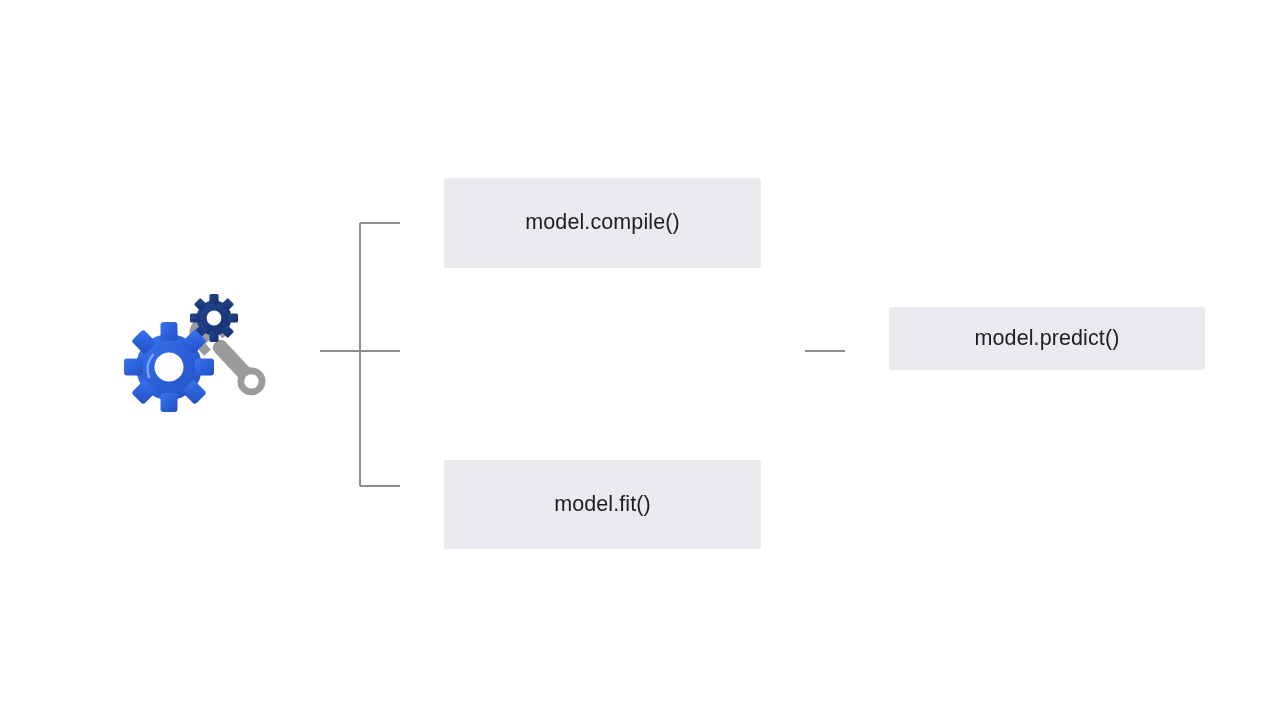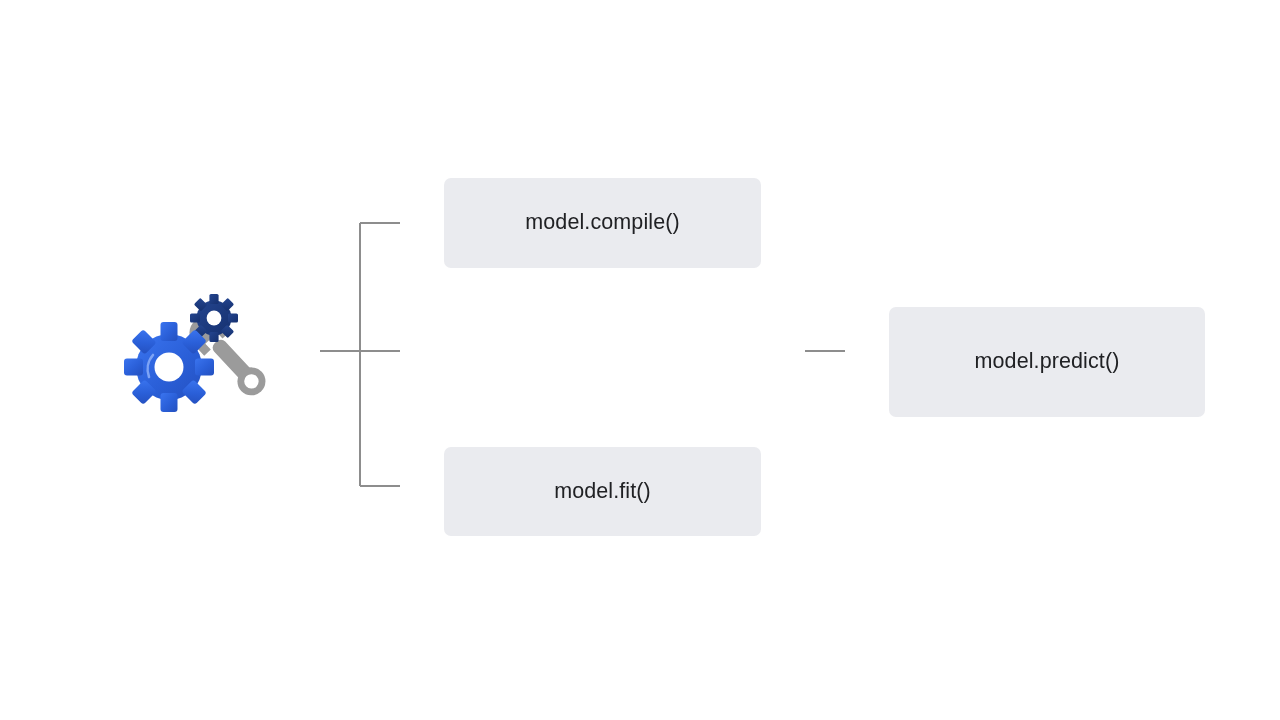--- a/index.html
+++ b/index.html
@@ -61,40 +61,40 @@
   .link-connector svg {
     display: block;
     width: 55px;
     height: 24px;
   }
 
   
   .step-box {
     position: absolute;
     background: #eaebef;
-    border-radius: 7px;
+    border-radius: 2px;
     display: flex;
     align-items: center;
     justify-content: center;
     box-sizing: border-box;
   }
   .step-box .step-label {
     color: #202124;
     font-size: 21.5px;
     font-family: "Liberation Sans", sans-serif;
     font-weight: 400;
     letter-spacing: 0.1px;
     line-height: 1.2;
     white-space: nowrap;
   }
 
   #box-compile  { left: 444px; top: 178px; width: 317px; height: 90px; }
   #box-summary  { left: 444px; top: 307px; width: 317px; height: 89px; }
-  #box-fit      { left: 444px; top: 447px; width: 317px; height: 89px; }
-  #box-predict  { left: 889px; top: 307px; width: 316px; height: 110px; }
+  #box-fit      { left: 444px; top: 460px; width: 317px; height: 89px; }
+  #box-predict  { left: 889px; top: 307px; width: 316px; height: 63px; }
 </style>
 </head>
 <body>
 
 <div id="canvas">
 
   <div class="icon-group">
     <svg viewBox="0 0 170 140" xmlns="http://www.w3.org/2000/svg">
       <defs>
         <linearGradient id="bigGearGrad" x1="0" y1="0" x2="1" y2="1">

